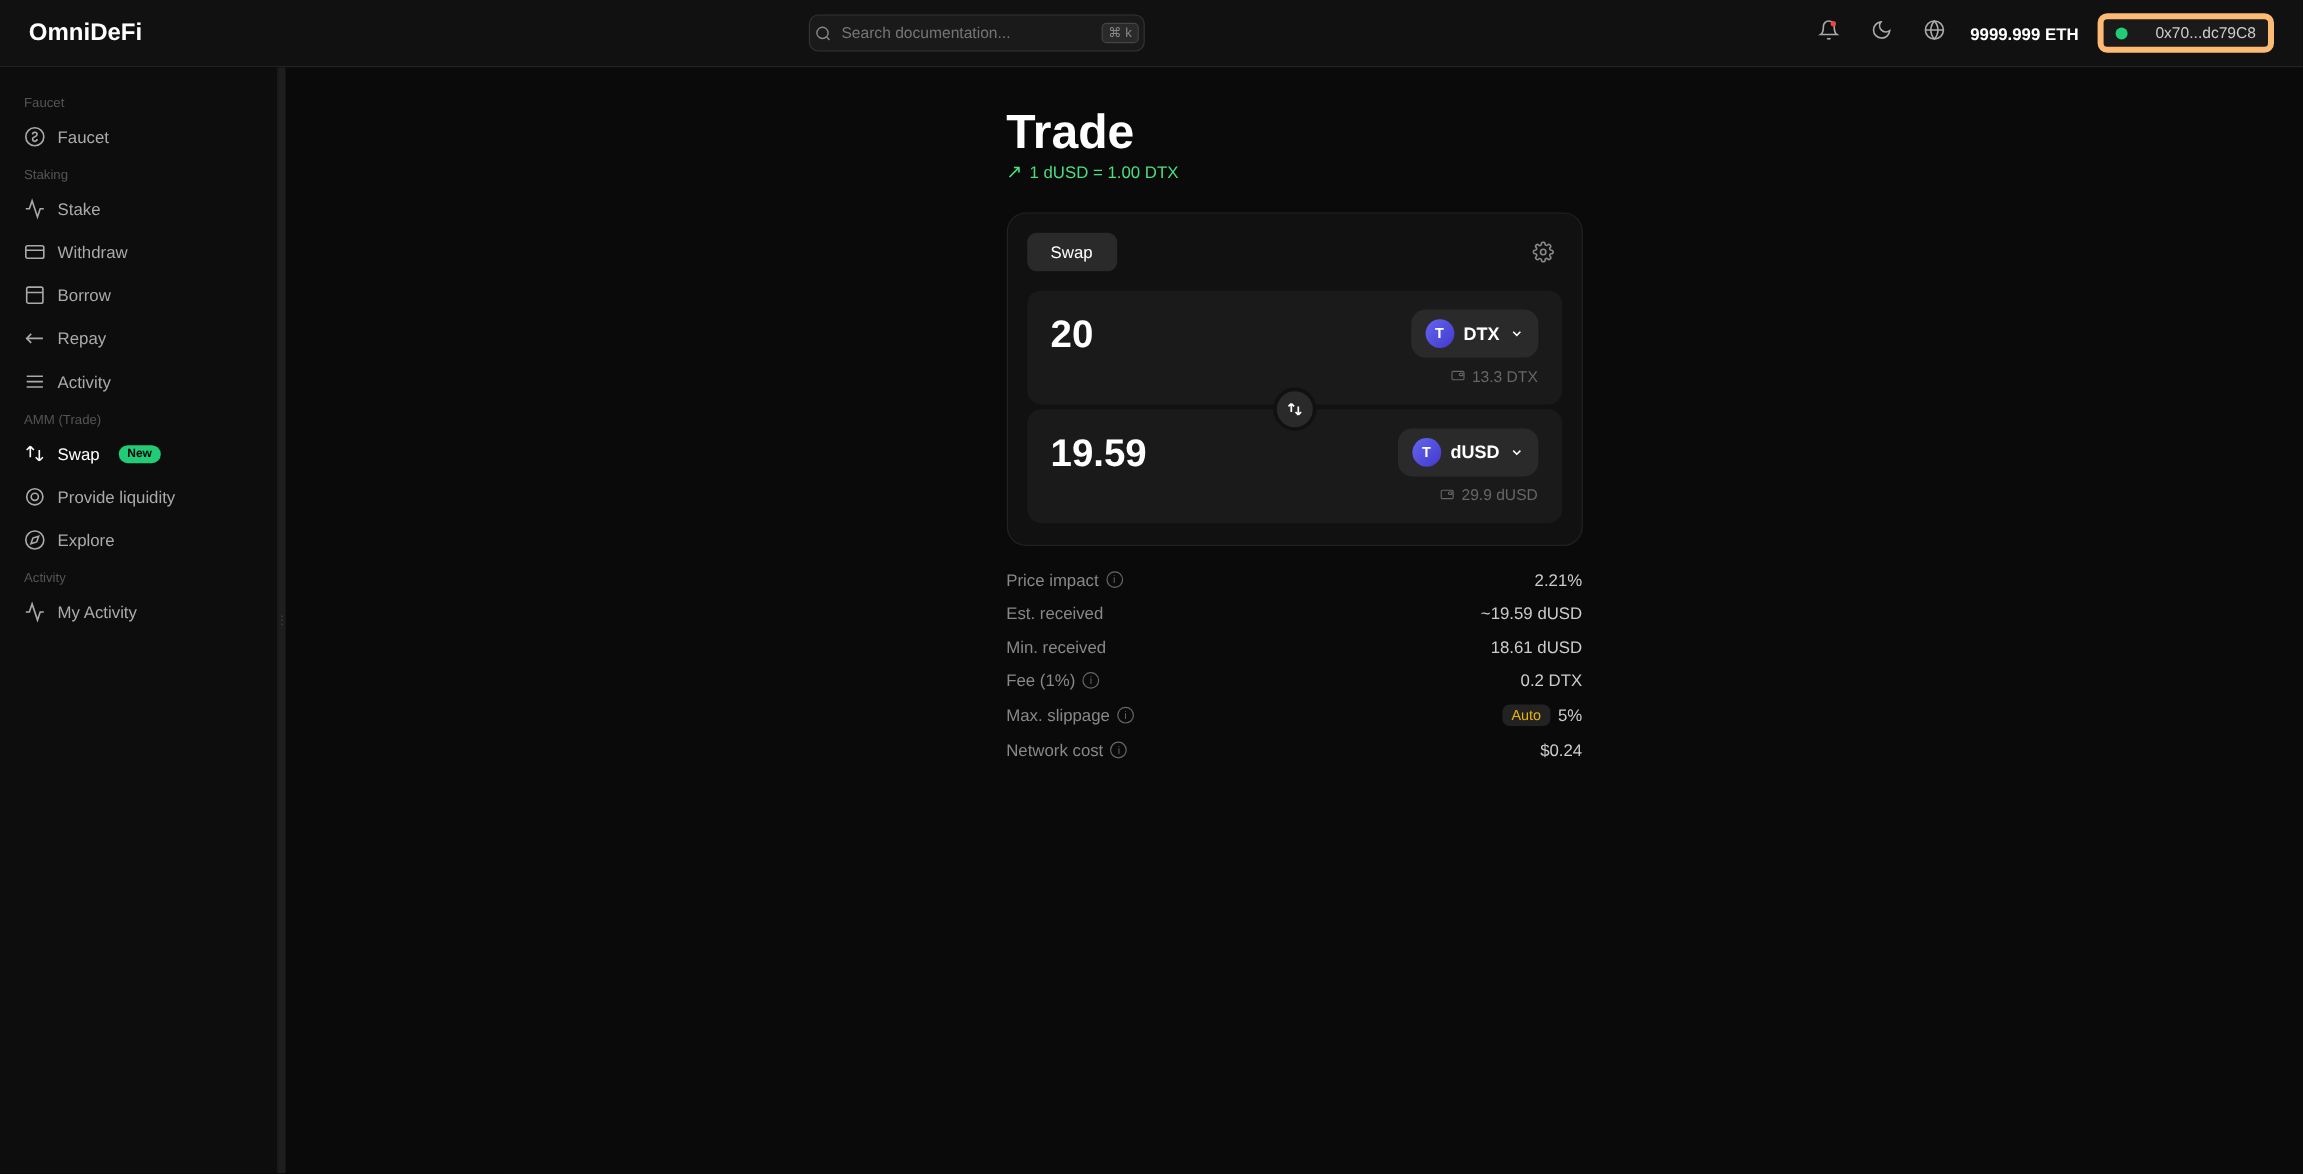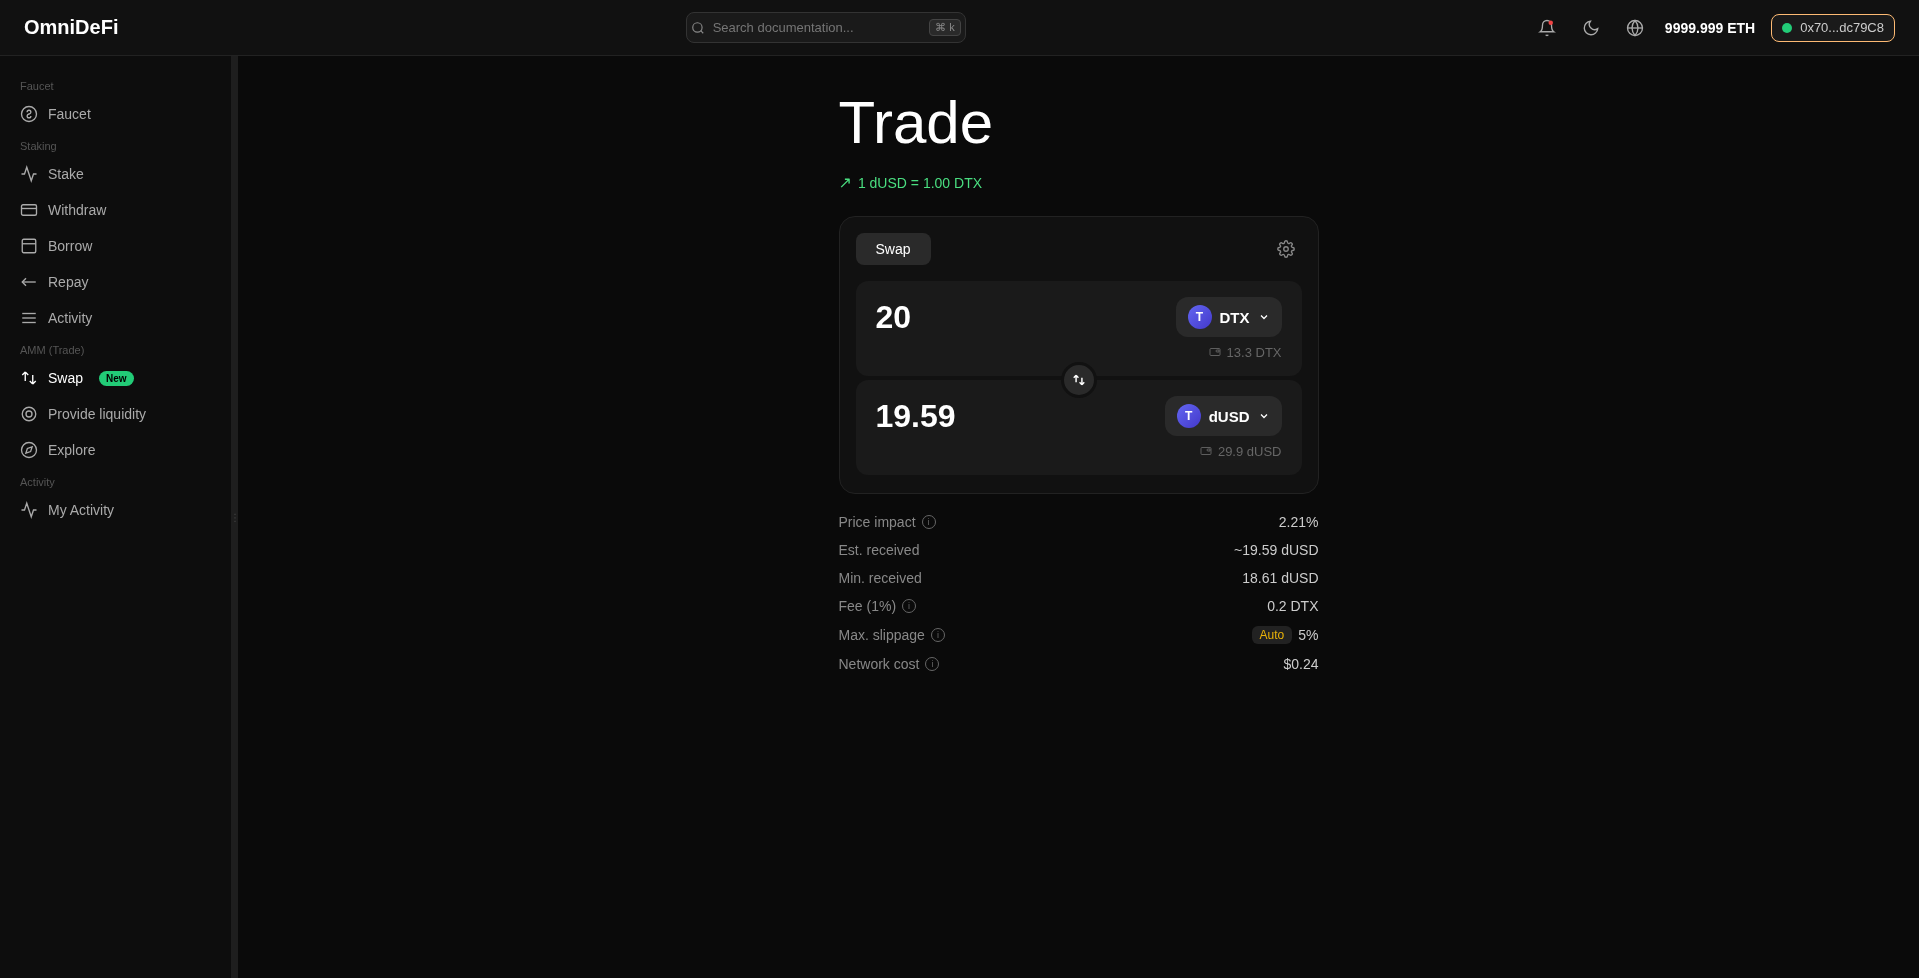--- a/index.html
+++ b/index.html
@@ -76,23 +76,23 @@
       display: flex;
       align-items: center;
       gap: 6px;
       font-size: 14px;
       font-weight: 600;
       color: #fff;
     }
     .wallet-badge {
       display: flex;
       align-items: center;
-      gap: 8px;
+      gap: 23px;
       background: #1a1a1a;
-      border: 1px solid #fdba74;
+      border: 5px solid #fdba74;
       border-radius: 8px;
       padding: 4px 10px;
       font-size: 13px;
       color: #ccc;
       cursor: pointer;
     }
     .wallet-dot {
       width: 10px;
       height: 10px;
       border-radius: 50%;
@@ -172,24 +172,24 @@
       overflow-y: auto;
       padding: 32px 48px;
       display: flex;
       flex-direction: column;
       align-items: center;
     }
     .trade-container {
       width: 480px;
     }
     .page-title {
-      font-size: 60px;
-      font-weight: 400;
-      color: #fff;
-      margin-bottom: 16px;
+      font-size: 40px;
+      font-weight: 700;
+      color: #fff;
+      margin-bottom: 0;
     }
     .price-indicator {
       display: flex;
       align-items: center;
       gap: 6px;
       color: #4ade80;
       font-size: 14px;
       margin-bottom: 24px;
     }
     .price-arrow {

